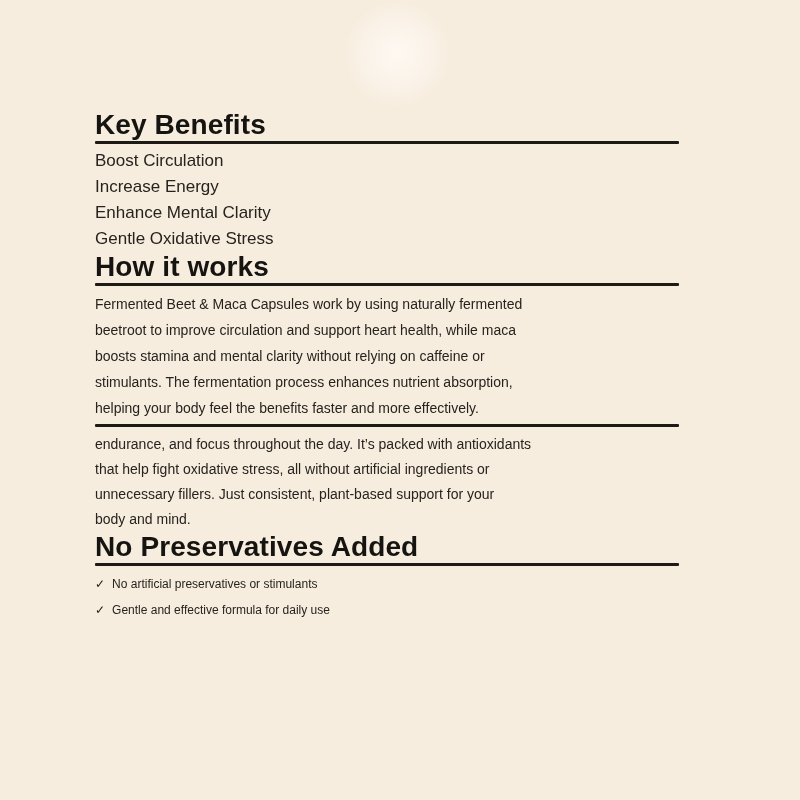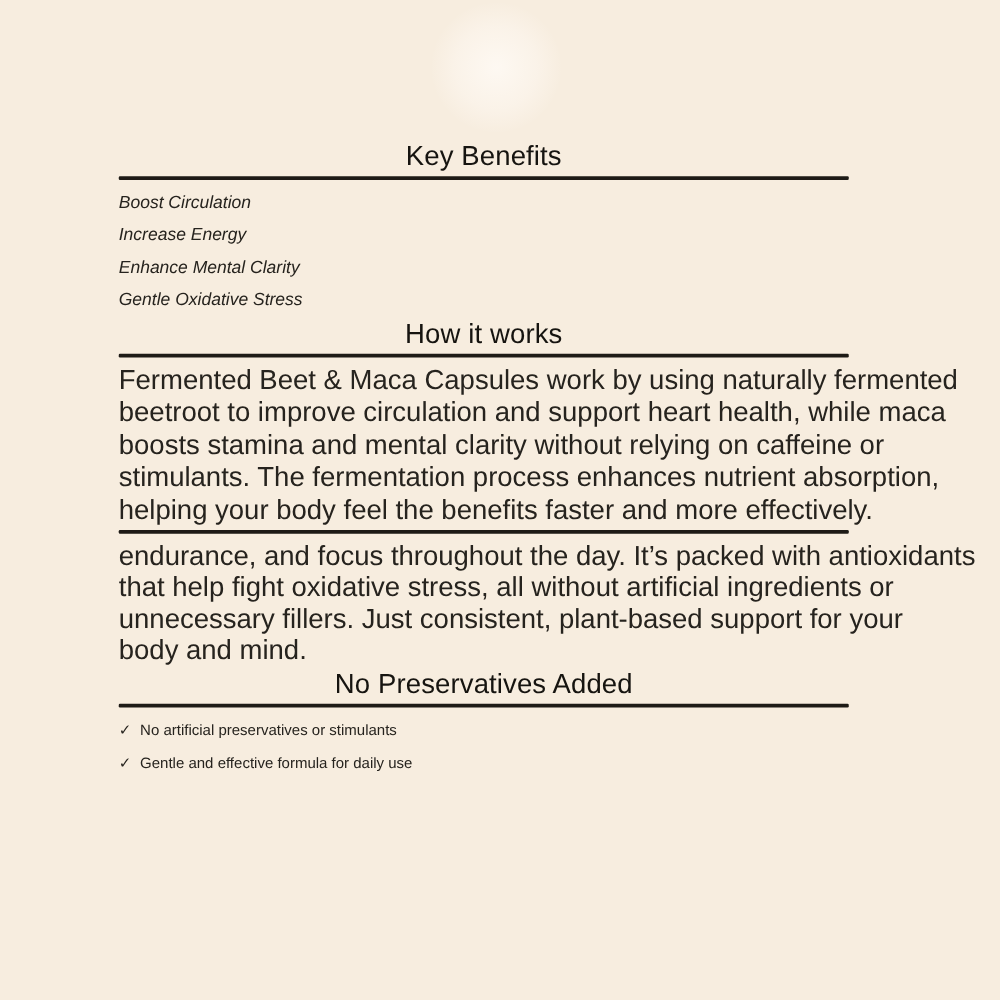--- a/index.html
+++ b/index.html
@@ -29,46 +29,44 @@
   }
   .content {
     position: absolute;
     left: 95px;
     top: 112px;
     width: 584px;
   }
   section { margin: 0; }
   h2 {
     margin: 2px 0 0 0;
-    font-size: 22px;
+    font-size: 28px;
     line-height: 26px;
-    font-weight: 400;
+    font-weight: 700;
     color: #161410;
     letter-spacing: 0.1px;
     white-space: nowrap;
-    text-align: center;
   }
   .content > section:first-child h2 { margin-top: 0; }
   .rule {
     margin-top: 3px;
     height: 3px;
     background: #1e1b16;
     border-radius: 1px;
   }
   .plain-list {
     list-style: none;
     margin: 4px 0 0 0;
     padding: 0;
-    font-size: 14px;
+    font-size: 17px;
     line-height: 26px;
-    font-style: italic;
   }
   .para {
     margin: 5px 0 0 0;
-    font-size: 22px;
+    font-size: 14px;
     line-height: 26px;
   }
   .para.tight { line-height: 25px; }
   .para .line {
     display: block;
     white-space: nowrap;
   }
   .check-list {
     list-style: none;
     margin: 5px 0 0 0;

